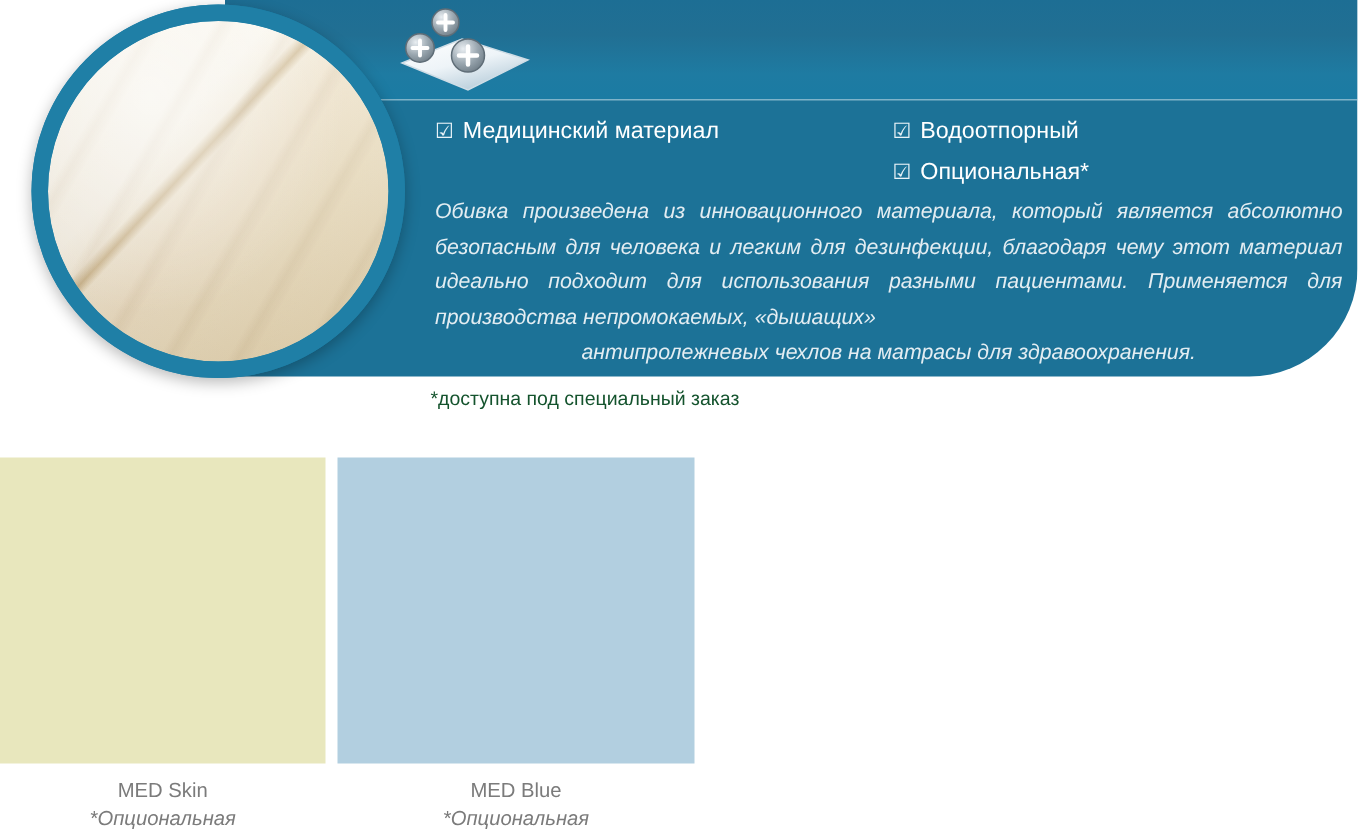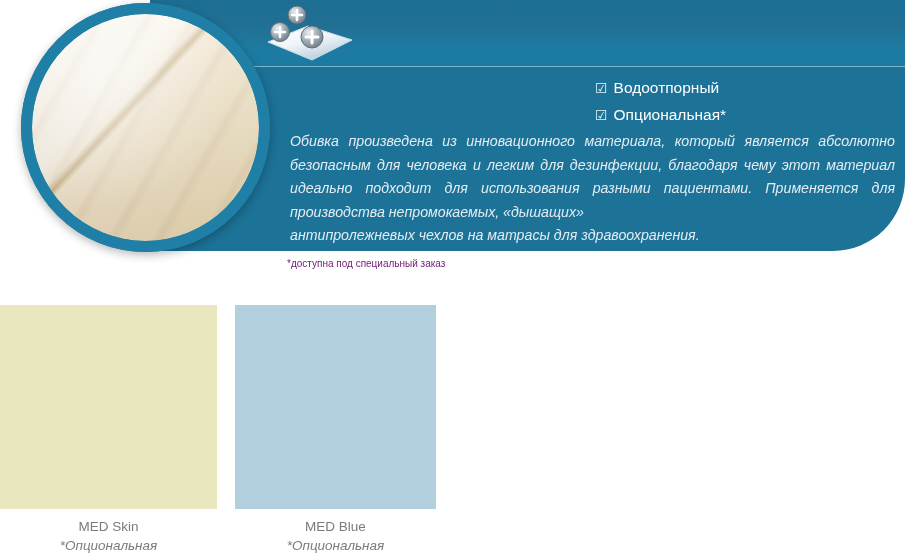--- a/index.html
+++ b/index.html
@@ -92,21 +92,21 @@
     top: 130px;
     width: 605px;
     color: #e3edf2;
     font-size: 14.2px;
     line-height: 23.5px;
     text-align: justify;
     text-justify: inter-word;
     font-style: italic;
   }
   .banner-text p { margin: 0; }
-  .banner-text p:last-child { text-align: left; }
+  .banner-text p:last-child { text-align: center; }
 
   
   .photo-wrap {
     position: absolute;
     left: 21px;
     top: 3px;
     width: 249px;
     height: 249px;
     border-radius: 50%;
     background: #1c7ea6;
@@ -158,30 +158,30 @@
     inset: 0;
     background: radial-gradient(ellipse at 30% 22%, rgba(255,255,255,0.55) 0%, rgba(255,255,255,0.0) 58%),
                 linear-gradient(200deg, rgba(255,255,255,0.25) 0%, rgba(140,110,70,0.18) 100%);
   }
 
   
   .footnote {
     position: absolute;
     left: 287px;
     top: 258px;
-    color: #701a75;
-    font-size: 10px;
+    color: #14532d;
+    font-size: 13px;
     white-space: nowrap;
   }
 
   
   .swatch-row { position: absolute; left: 0; top: 305px; width: 905px; }
   .swatch-item { position: absolute; top: 0; }
   .swatch-item.s0 { left: 0px; width: 217px; }
-  .swatch-item.s1 { left: 235px; width: 201px; }
+  .swatch-item.s1 { left: 225px; width: 238px; }
   .swatch-chip {
     width: 100%;
     height: 204px;
     display: block;
   }
   .swatch-caption {
     margin-top: 8px;
     text-align: center;
     color: #7b7b7b;
     font-size: 13.5px;
@@ -222,20 +222,23 @@
       </g>
       <g>
         <circle cx="50" cy="33" r="11" fill="url(#badgeGrad)" stroke="#5f6d77" stroke-width="1"></circle>
         <path d="M50 27 v12 M44 33 h12" stroke="#ffffff" stroke-width="3" stroke-linecap="round"></path>
       </g>
     </svg>
   </div>
 
 
   <div class="features">
+    <div class="feature c0 r0">
+      <span class="cb">☑</span><span>Медицинский материал</span>
+    </div>
     <div class="feature c1 r0">
       <span class="cb">☑</span><span>Водоотпорный</span>
     </div>
     <div class="feature c1 r1">
       <span class="cb">☑</span><span>Опциональная*</span>
     </div>
   </div>
 
   <div class="banner-text">
     <p>Обивка произведена из инновационного материала, который является абсолютно безопасным для человека и легким для дезинфекции, благодаря чему этот материал идеально подходит для использования разными пациентами. Применяется для производства непромокаемых, «дышащих»</p>

